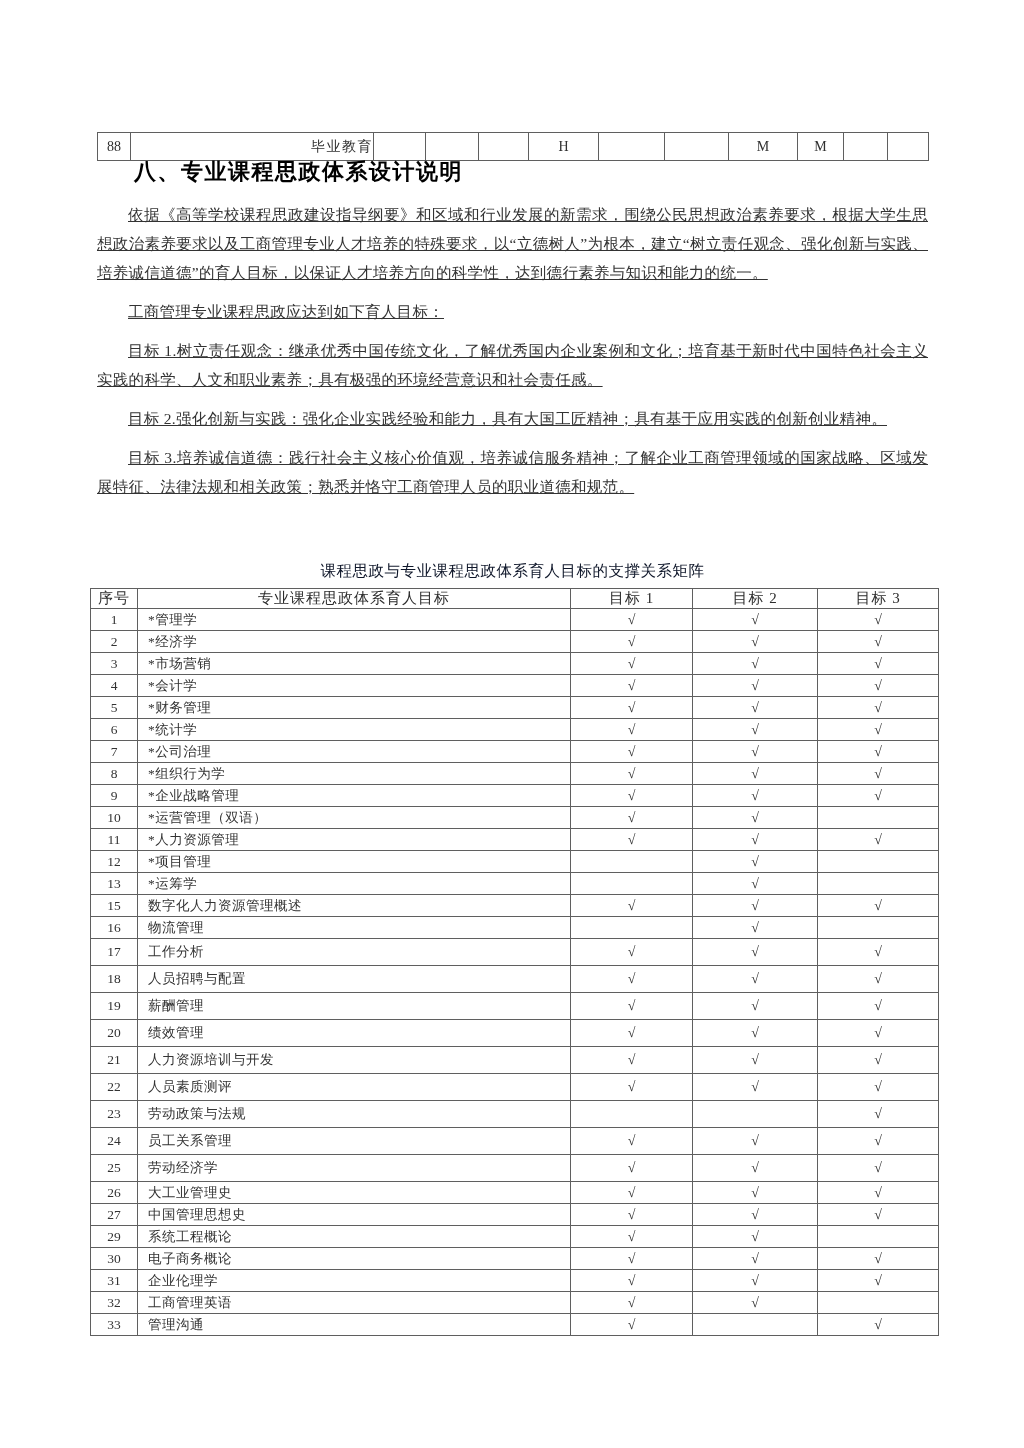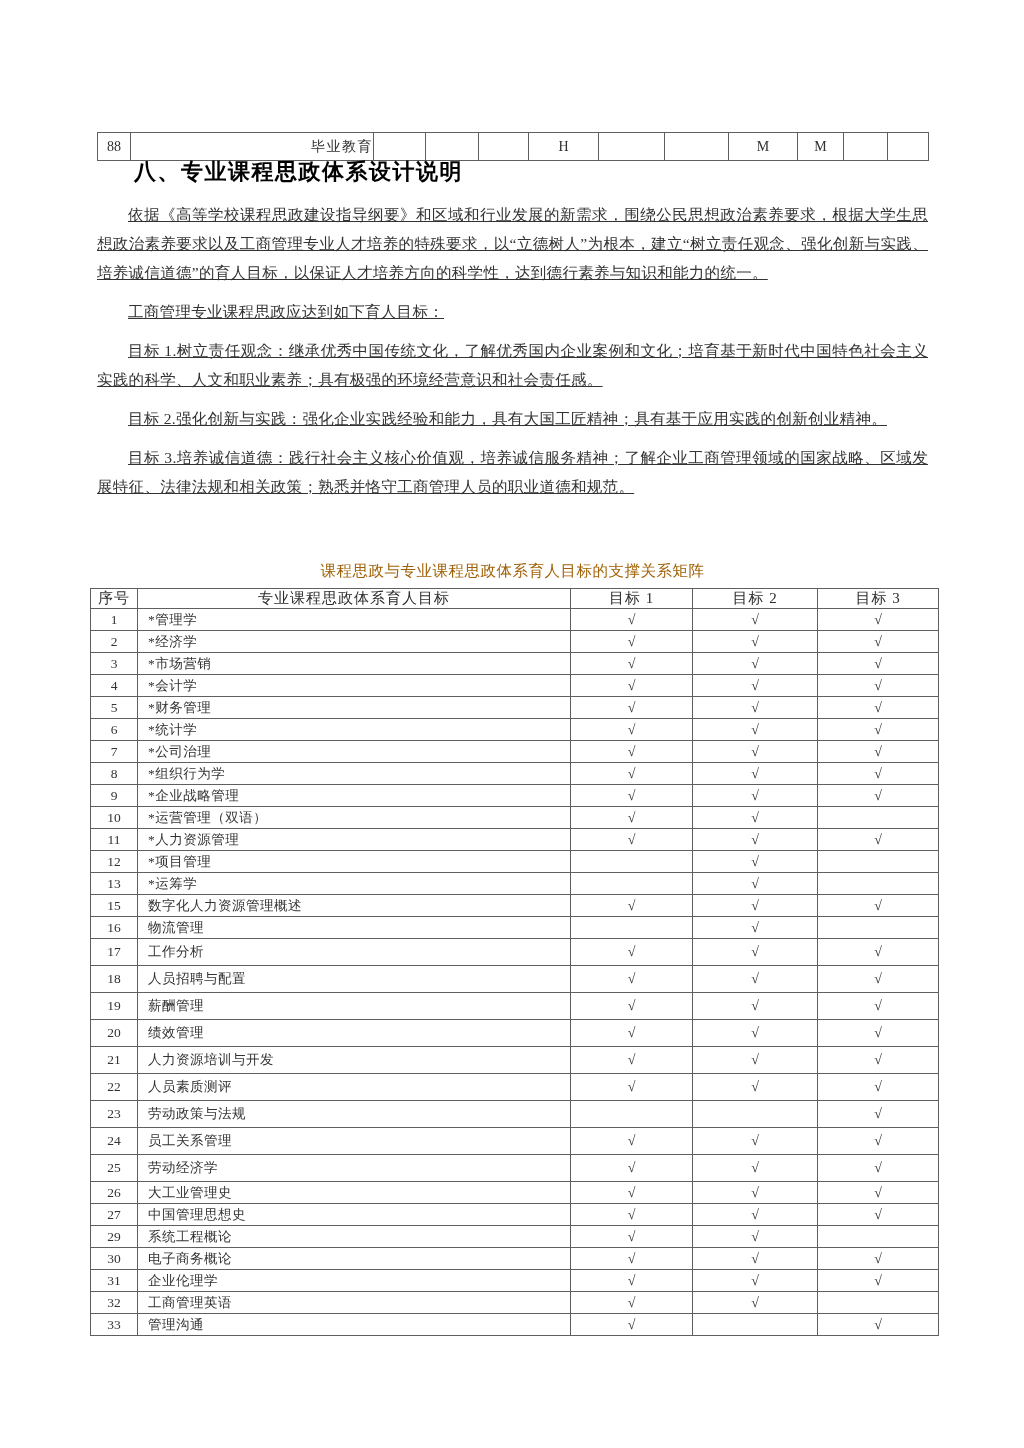--- a/index.html
+++ b/index.html
@@ -33,21 +33,21 @@
 
   .paras {
     position:absolute; left:97px; top:200px; width:831px;
     font-size:15.5px; line-height:29px; text-align:justify;
     letter-spacing:0.3px; color:#333333;
   }
   .paras p { text-indent:2em; margin:0 0 10px 0;text-decoration:underline; }
 
   .mtitle {
     position:absolute; left:97px; top:561px; width:831px;
-    text-align:center; font-size:15.5px; letter-spacing:0.5px; color:#a16207;
+    text-align:center; font-size:15.5px; letter-spacing:0.5px; color:#0f172a;
   }
 
   .matrix {
     position:absolute; left:90px; top:588px; width:848px;
     border:1.5px solid #4a4a4a;
   }
   .matrix th {
     height:15px; text-align:center; font-size:15px; letter-spacing:1px; color:#2c2c2c;
   }
   .matrix td { height:22px; text-align:center; font-size:13.5px; color:#333333; }

